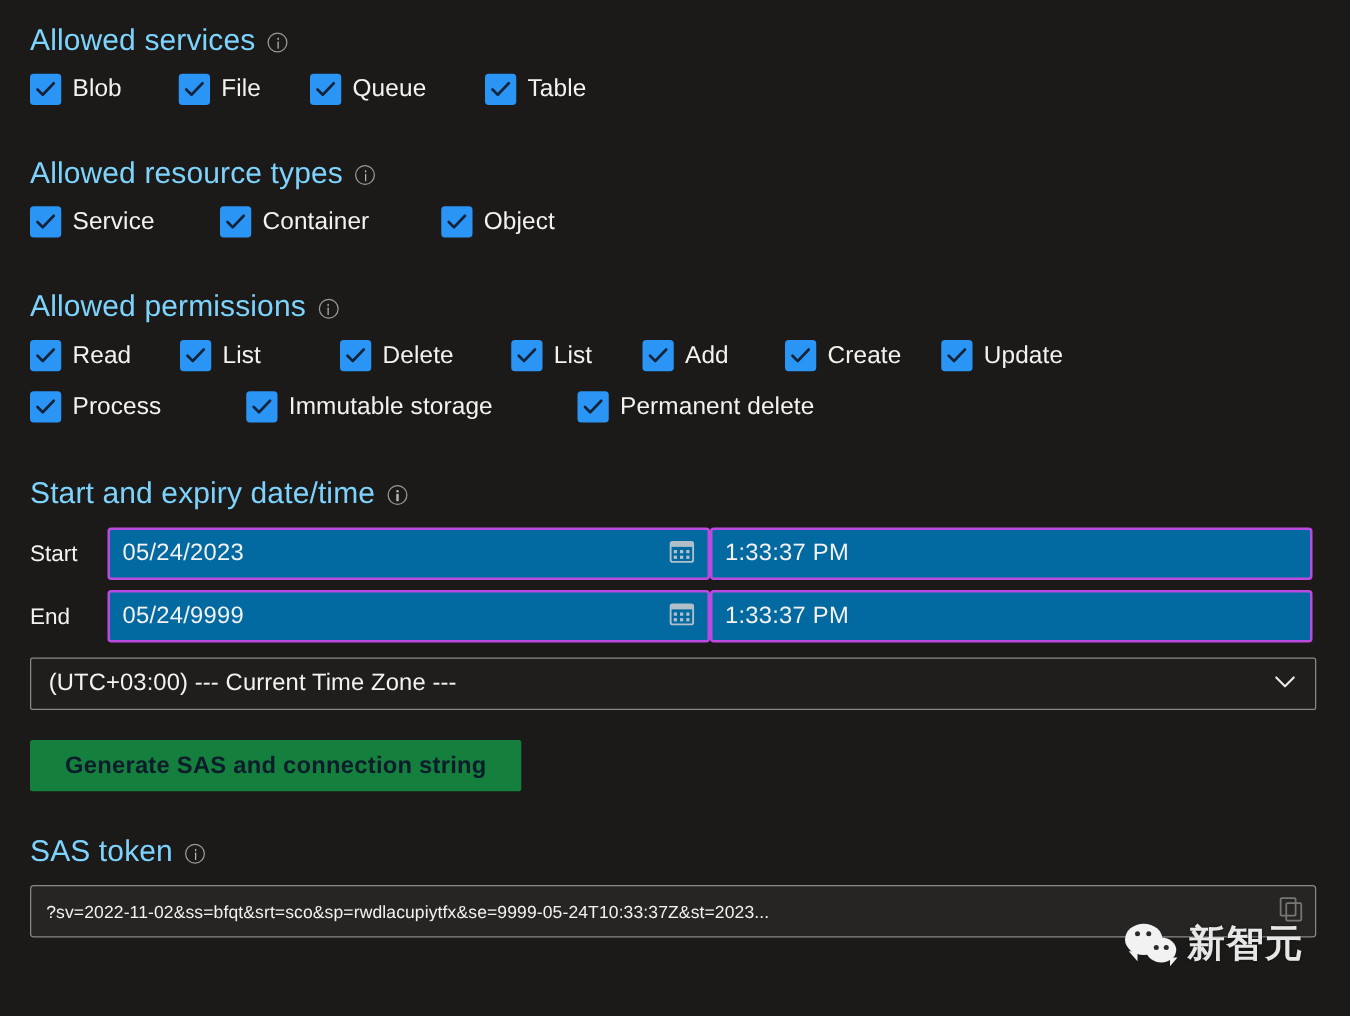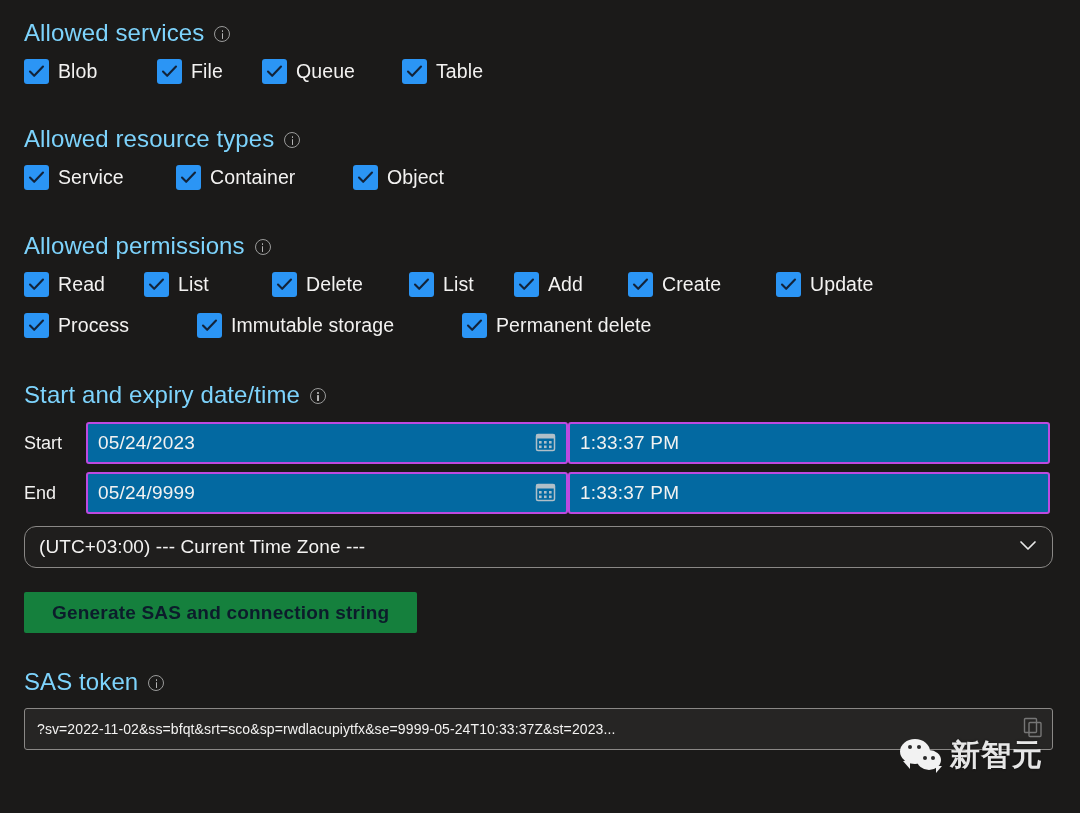--- a/index.html
+++ b/index.html
@@ -125,21 +125,21 @@
   }
   .cal-icon { flex: none; opacity: .85; }
 
   
   .select-box {
     margin-left: 24px;
     width: 1029px;
     height: 42px;
     background: #1f1e1d;
     border: 1px solid #8a8886;
-    border-radius: 12px;
+    border-radius: 2px;
     display: flex;
     align-items: center;
     padding: 0 12px 0 14px;
   }
   .select-value {
     flex: 1;
     font-size: 19px;
     color: #f3f2f1;
     white-space: nowrap;
     letter-spacing: .1px;
@@ -234,21 +234,21 @@
 
 <div class="page">
 
   
   <div class="section" style="padding-top:18px;">
     <div class="sec-title-row">
       <span class="sec-title">Allowed services</span>
       <span class="info-icon"></span>
     </div>
     <div class="cb-row" style="margin-top:11px;">
-      <div class="cb-item" style="width:133px;">
+      <div class="cb-item" style="width:119px;">
         <span class="cb">
             <svg width="17" height="17" viewBox="0 0 17 17">
               <path d="M2 8.6 L6.2 12.8 L15 3.6" stroke="#12233a" stroke-width="2.1" fill="none" stroke-linecap="round" stroke-linejoin="round"></path>
             </svg>
           </span>
         <span class="cb-label">Blob</span>
       </div>
       <div class="cb-item" style="width:105px;">
         <span class="cb">
             <svg width="17" height="17" viewBox="0 0 17 17">
@@ -351,21 +351,21 @@
         <span class="cb-label">List</span>
       </div>
       <div class="cb-item" style="width:114px;">
         <span class="cb">
             <svg width="17" height="17" viewBox="0 0 17 17">
               <path d="M2 8.6 L6.2 12.8 L15 3.6" stroke="#12233a" stroke-width="2.1" fill="none" stroke-linecap="round" stroke-linejoin="round"></path>
             </svg>
           </span>
         <span class="cb-label">Add</span>
       </div>
-      <div class="cb-item" style="width:148px;">
+      <div class="cb-item" style="width:125px;">
         <span class="cb">
             <svg width="17" height="17" viewBox="0 0 17 17">
               <path d="M2 8.6 L6.2 12.8 L15 3.6" stroke="#12233a" stroke-width="2.1" fill="none" stroke-linecap="round" stroke-linejoin="round"></path>
             </svg>
           </span>
         <span class="cb-label">Create</span>
       </div>
       <div class="cb-item">
         <span class="cb">
             <svg width="17" height="17" viewBox="0 0 17 17">

